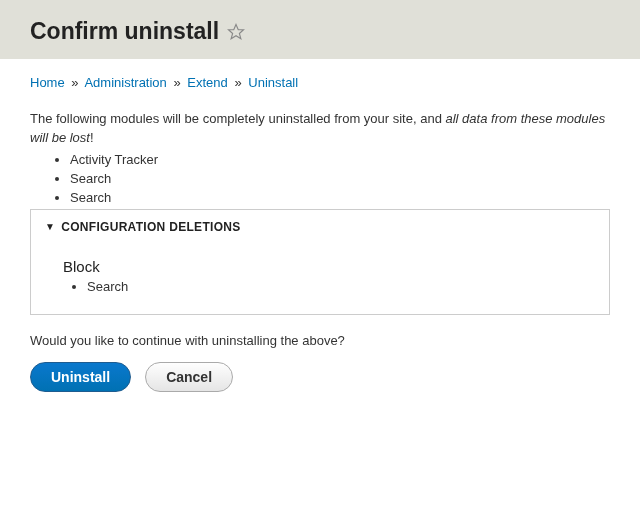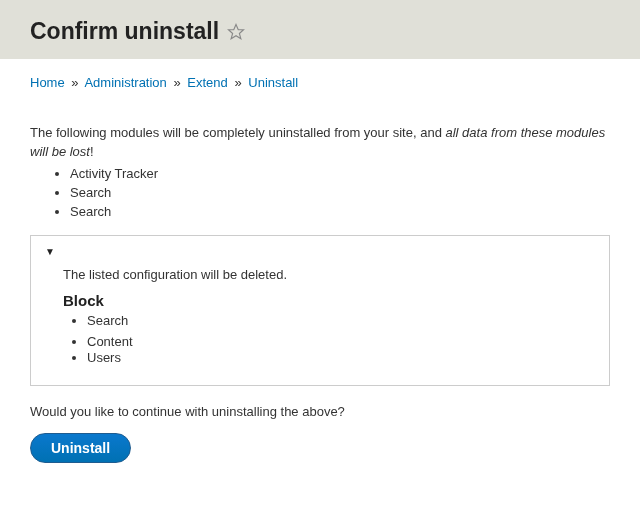--- a/index.html
+++ b/index.html
@@ -23,34 +23,34 @@
       color: #222;
     }
     .star-icon {
       cursor: pointer;
     }
     .star-icon svg { display: block; }
     .content {
       padding: 16px 30px 18px 30px;
     }
     .breadcrumb {
-      margin-bottom: 34px;
+      margin-bottom: 20px;
       color: #333;
     }
     .breadcrumb a {
       color: #0071b3;
       text-decoration: none;
     }
     .breadcrumb .sep { margin: 0 3px; }
     .intro { line-height: 1.45; }
     .intro em { font-style: italic; }
     .modules-list {
       list-style: disc;
       padding-left: 40px;
-      margin-bottom: 16px;
+      margin-bottom: 4px;
     }
     .modules-list li { margin: 4px 0; }
     .details-box {
       border: 1px solid #ccc;
       padding: 10px 14px 14px 14px;
       margin-bottom: 18px;
     }
     .details-summary {
       font-weight: bold;
       font-size: 12px;
@@ -64,22 +64,22 @@
     }
     .details-summary .tri {
       font-size: 10px;
     }
     .details-body {
       padding: 10px 0 0 18px;
     }
     .details-body .desc { margin-bottom: 10px; }
     .details-body h3 {
       font-size: 15px;
-      font-weight: bold;
-      margin: 4px 0 4px 0;
+      font-weight: normal;
+      margin: 14px 0 4px 0;
       color: #222;
     }
     .details-body ul {
       list-style: disc;
       padding-left: 24px;
       margin-bottom: 6px;
     }
     .details-body ul li { margin: 1px 0; }
     .confirm-q { margin-bottom: 14px; margin-top: 18px; }
     .actions { display: flex; gap: 14px; }
@@ -134,35 +134,32 @@
 
   <ul class="modules-list">
     <li>Activity Tracker</li>
     <li>Search</li>
     <li>Search</li>
   </ul>
 
   <div class="details-box">
     <div class="details-summary">
       <span class="tri">▼</span>
+      <span>CONFIGURATION DELETIONS</span>
     </div>
     <div class="details-body">
-      <p class="desc">The listed configuration will be deleted.</p>
 
       <h3>Block</h3>
       <ul>
         <li>Search</li>
       </ul>
 
-      <ul>
-        <li>Content</li>
-        <li>Users</li>
-      </ul>
     </div>
   </div>
 
   <p class="confirm-q">Would you like to continue with uninstalling the above?</p>
 
   <div class="actions">
     <button class="btn btn-primary">Uninstall</button>
+    <button class="btn btn-secondary">Cancel</button>
   </div>
 
 </div>
 
 </body></html>

